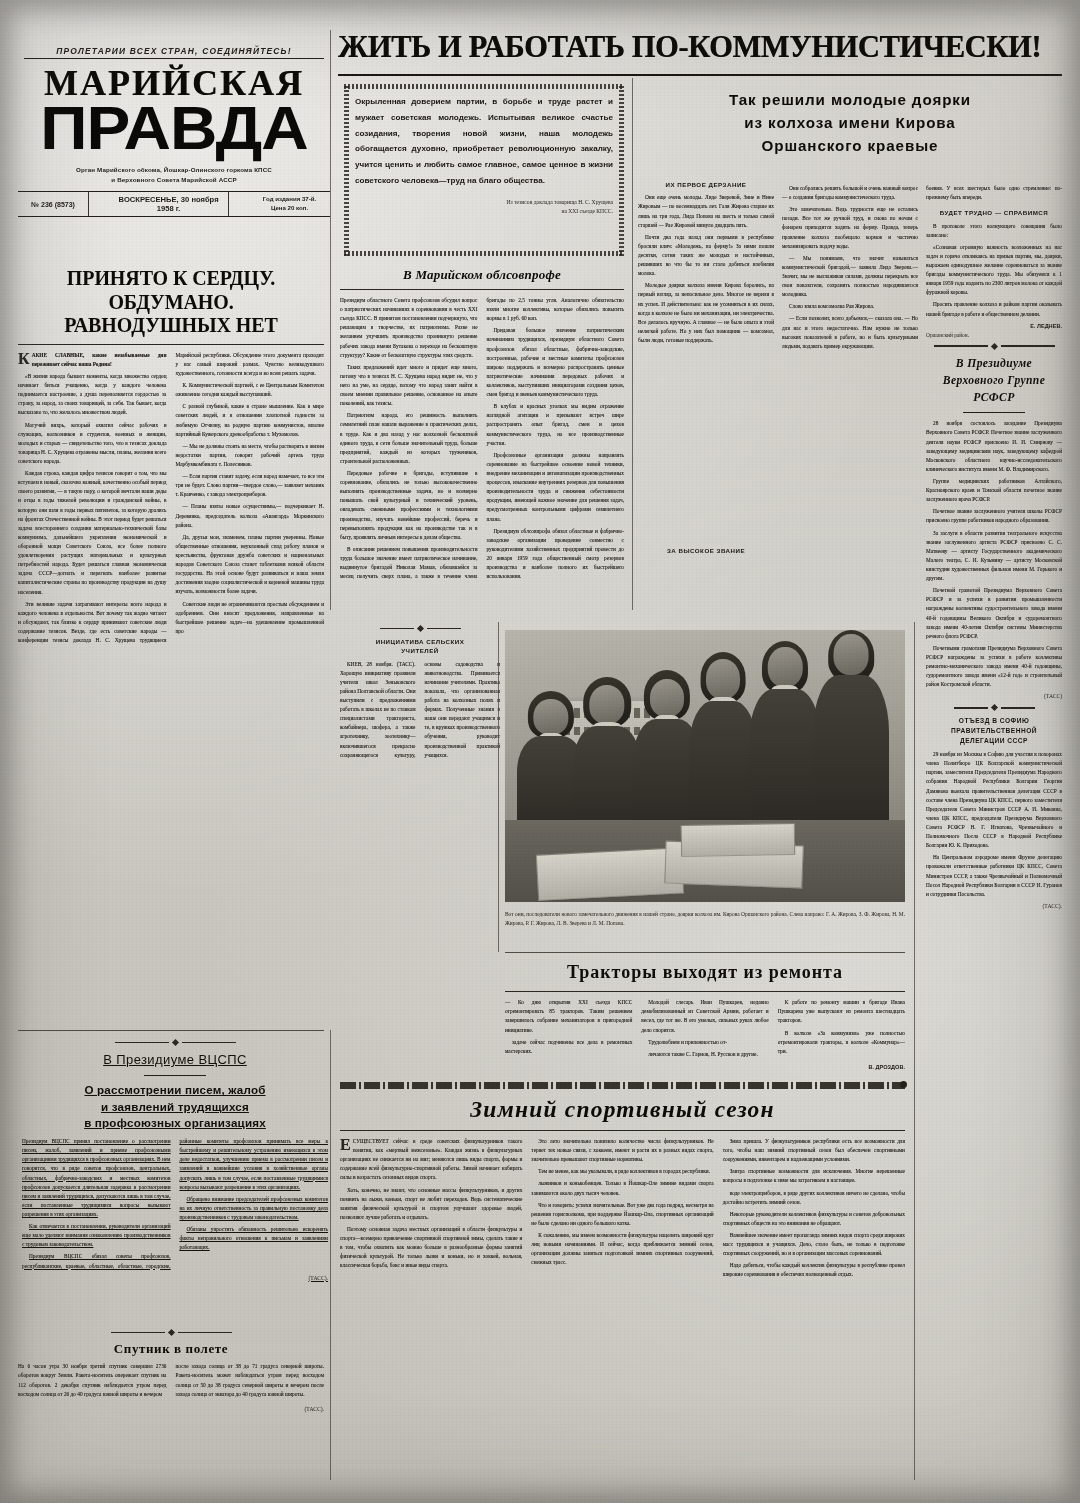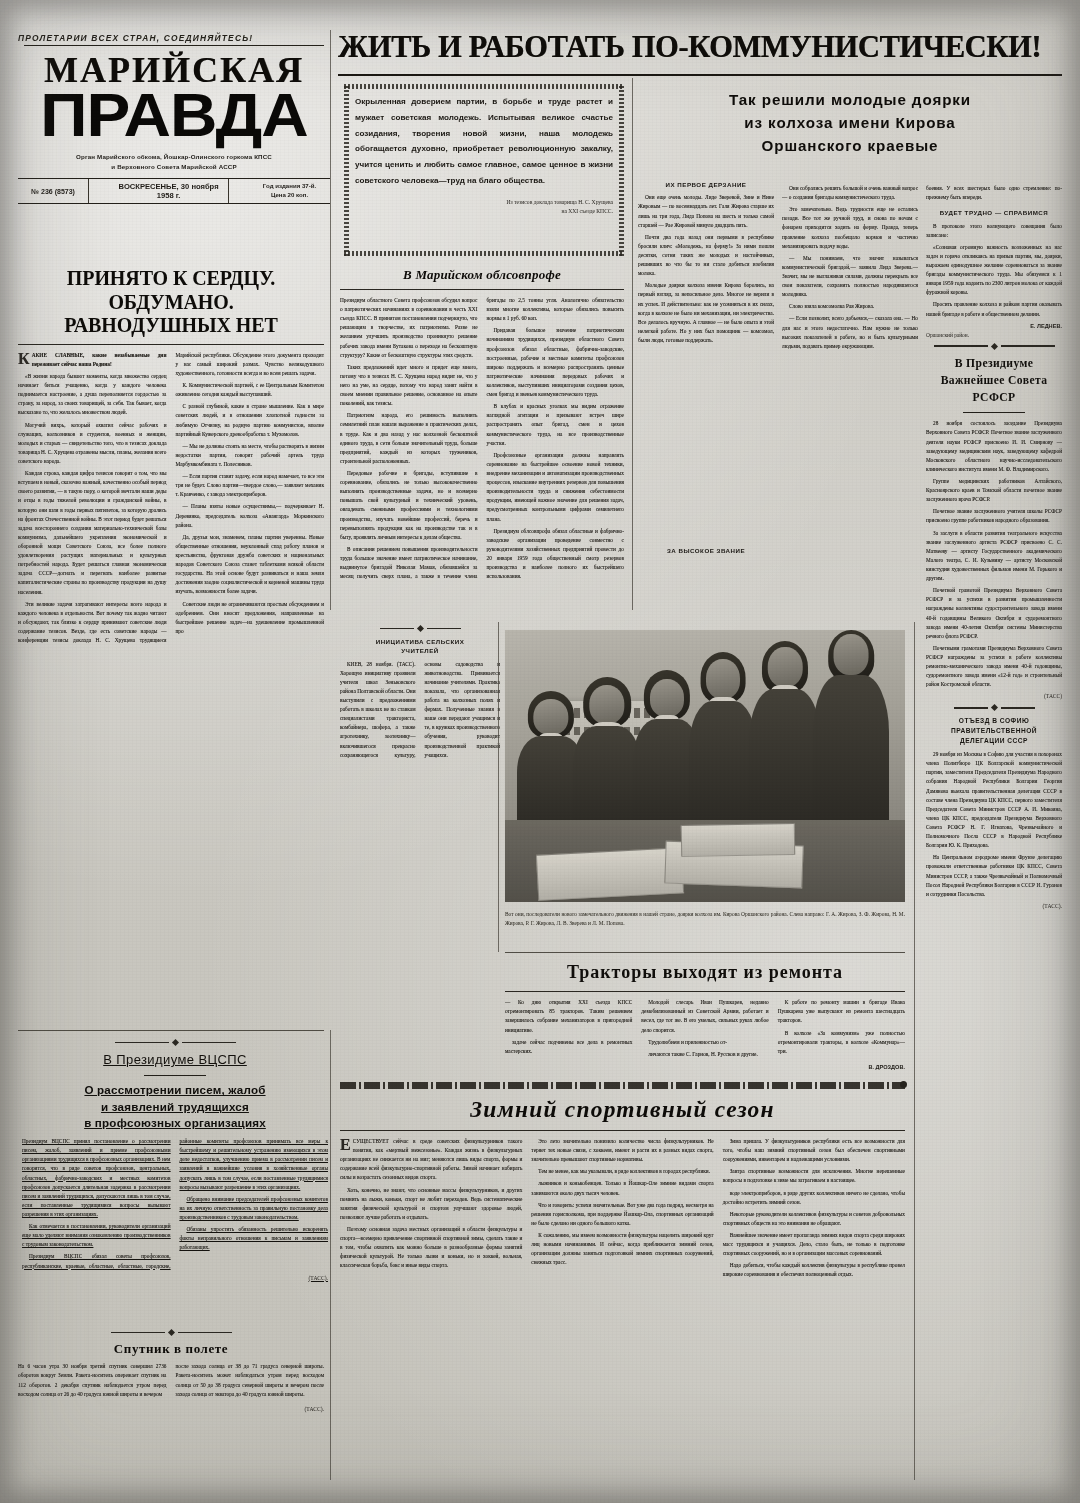--- a/index.html
+++ b/index.html
@@ -43,22 +43,22 @@
     text-shadow:0 0 .4px rgba(30,28,24,.55);
   }
   .body-txt p{margin:0 0 3px 0;text-indent:7px;}
   .body-txt p.noind{text-indent:0;}
 
   
   .mast{position:absolute;left:0;top:0;width:312px;}
   .slogan{
     font-family:"Liberation Sans",sans-serif;
     font-size:8.4px;font-weight:700;font-style:italic;
-    letter-spacing:1.2px;text-align:left;color:#23201a;
-    margin:11px 0 2px 0;
+    letter-spacing:1.2px;text-align:center;color:#23201a;
+    margin:24px 0 2px 0;
   }
   .slogan-rule{border-top:1.4px solid #23201a;margin:0 6px;}
   .mast-title{
     font-family:"Liberation Serif",serif;
     font-size:36px;font-weight:700;letter-spacing:2px;
     text-align:center;color:#0e0c09;margin-top:6px;line-height:1;
     text-shadow:.4px .4px 0 rgba(20,18,14,.6);
   }
   .mast-pravda{
     font-family:"Liberation Sans",sans-serif;
@@ -148,21 +148,21 @@
   }
   .hd-sans-md{
     font-family:"Liberation Sans",sans-serif;font-weight:700;
     font-size:9.4px;text-align:center;color:#14110d;letter-spacing:.4px;line-height:1.45;
   }
   .hd-sans-lg{
     font-family:"Liberation Sans",sans-serif;font-weight:700;
     font-size:11.6px;text-align:center;color:#110f0c;letter-spacing:.2px;line-height:1.4;
   }
   .hd-ital-center{
-    font-family:"Liberation Serif",serif;font-weight:700;
+    font-family:"Liberation Serif",serif;font-weight:700;font-style:italic;
     font-size:11.6px;text-align:center;color:#110f0c;line-height:1.5;letter-spacing:.4px;
   }
   .byline{
     font-family:"Liberation Sans",sans-serif;font-weight:700;font-size:5.6px;
     text-align:right;color:#1d1a15;margin:4px 0 3px 0;
   }
   .placeline{
     font-family:"Liberation Serif",serif;font-size:5.4px;color:#221f1a;margin:2px 0 4px 0;
   }
   .tass{
@@ -337,21 +337,21 @@
       </div>
       <div class="byline">Е. ЛЕДНЕВ.</div>
       <div class="placeline">Оршанский район.</div>
       <div class="orn orn-wide">
           <i></i>
           <b></b>
           <i></i>
         </div>
       <div class="hd-ital-center">
         <div>В Президиуме</div>
-        <div>Важнейшее Совета</div>
+        <div>Верховного Группе</div>
         <div>РСФСР</div>
       </div>
       <div class="short-rule"></div>
       <div class="body-txt" style="margin-top:2px">
         <p>28 ноября состоялось заседание Президиума Верховного Совета РСФСР. Почетное звание заслуженного деятеля науки РСФСР присвоено И. И. Смирнову — заведующему медицинским наук, заведующему кафедрой Московского областного научно-исследовательского клинического института имени М. Ф. Владимирского.</p>
         <p>Группе медицинских работников Алтайского, Красноярского краев и Томской области почетное звание заслуженного врача РСФСР.</p>
         <p>Почетное звание заслуженного учителя школы РСФСР присвоено группе работников народного образования.</p>
         <p>За заслуги в области развития театрального искусства звание заслуженного артиста РСФСР присвоено С. С. Матвееву — артисту Государственного академического Малого театра, С. И. Кузьмину — артисту Московской кинстудии художественных фильмов имени М. Горького и другим.</p>
         <p>Почетной грамотой Президиума Верховного Совета РСФСР и за успехи в развитии промышленности награждены коллективы судостроительного завода имени 40-й годовщины Великого Октября и судоремонтного завода имени 40-летия Октября системы Министерства речного флота РСФСР.</p>
         <p>Почетными грамотами Президиума Верховного Совета РСФСР награждены за успехи в работе коллективы ремонтно-механического завода имени 40-й годовщины, судоремонтного завода имени «12-й год» и строительный район Костромской области.</p>

